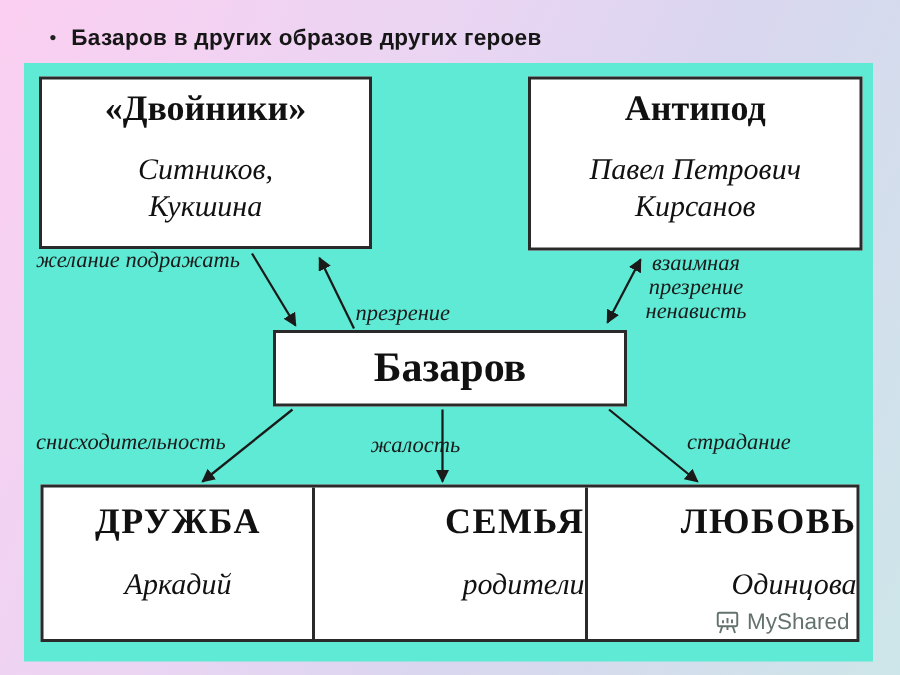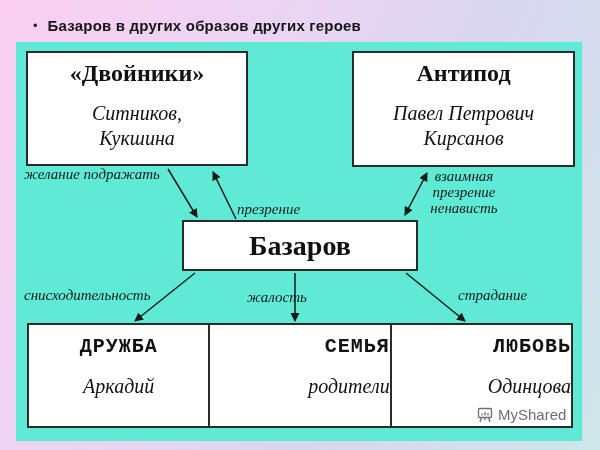--- a/index.html
+++ b/index.html
@@ -41,21 +41,21 @@
   .bazarov-heading { font-weight: bold; font-size: 28px; }
   .bottom-row {
     position: absolute; left: 11px; top: 281px; width: 546px; height: 105px;
     border: 2px solid #2a2a2a; box-sizing: border-box;
     display: flex; background: #fff;
   }
   .bottom-cell {
     flex: 1; text-align: center; font-family: "Liberation Serif", serif;
   }
   .bottom-cell + .bottom-cell { border-left: 2px solid #2a2a2a; text-align: right; }
-  .cell-heading { font-weight: bold; font-size: 20px; margin-top: 10px; letter-spacing: 1px; font-family: Liberation Mono, monospace; }
+  .cell-heading { font-weight: bold; font-size: 24px; margin-top: 10px; letter-spacing: 1px; }
   .cell-name { font-style: italic; font-size: 20px; margin-top: 17px; }
   .edge-label {
     position: absolute; font-family: "Liberation Serif", serif;
     font-style: italic; font-size: 15px; color: #1a1a1a; white-space: nowrap;
   }
   .lbl-imitate { left: 8px;  top: 124px; }
   .lbl-contempt { left: 221px; top: 159px; }
   .lbl-hatred { left: 392px; top: 126px; width: 112px; text-align: center;
                 line-height: 16px; white-space: normal; }
   .lbl-condescension { left: 8px; top: 245px; }

